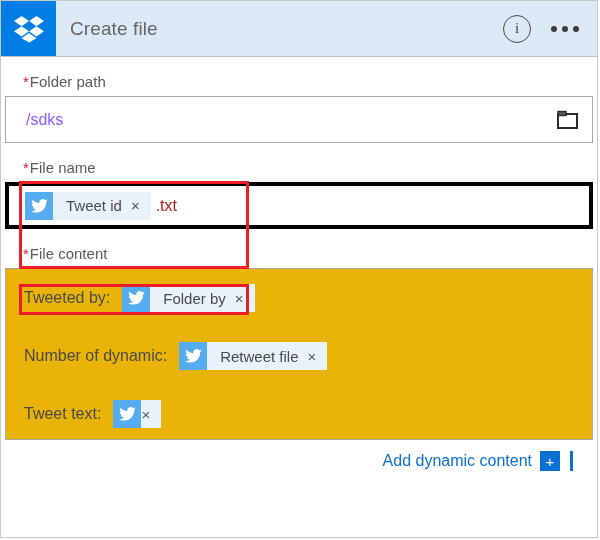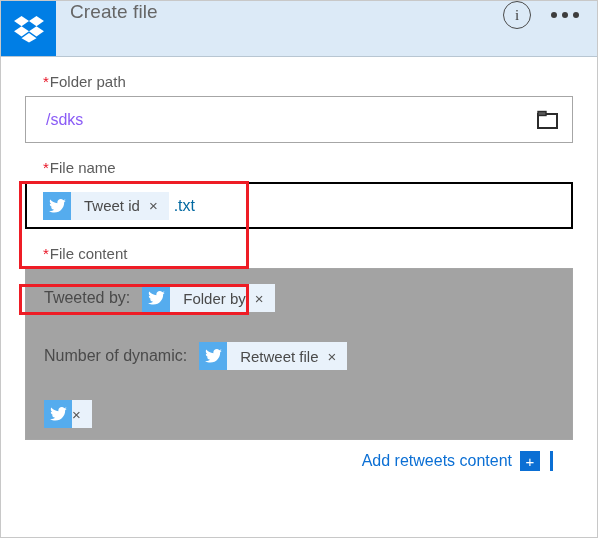--- a/index.html
+++ b/index.html
@@ -23,21 +23,21 @@
     background: #ffffff;
   }
 
   
   .header {
     position: relative;
     height: 55px;
     background: #dceaf7;
     border-bottom: 1px solid #b8c6d2;
     display: flex;
-    align-items: flex-start;
+    align-items: center;
   }
   .app-logo {
     width: 55px;
     height: 55px;
     background: #007ee5;
     flex: 0 0 55px;
     display: flex;
     align-items: center;
     justify-content: center;
   }
@@ -77,21 +77,21 @@
   .more-icon i {
     width: 6px;
     height: 6px;
     border-radius: 50%;
     background: #3d3d3d;
     display: block;
   }
 
   
   .body {
-    padding: 0 24px;
+    padding: 0 4px;
     position: relative;
   }
 
   .field-label {
     font-size: 15px;
     color: #5c5c5c;
     padding: 16px 0 6px 18px;
     white-space: nowrap;
   }
   .req-star {
@@ -150,37 +150,37 @@
     font-size: 15px;
     color: #555;
     padding-right: 11px;
     line-height: 1;
     cursor: pointer;
   }
 
   
   .filename-input {
     height: 47px;
-    border: 2px solid #000000;
+    border: 4px solid #000000;
     display: flex;
     align-items: center;
     padding-left: 16px;
     background: #fff;
     box-sizing: border-box;
   }
   .suffix-text {
     font-size: 16px;
-    color: #0369a1;
+    color: #b91c1c;
     margin-left: 5px;
   }
 
   
   .content-box {
     border: 1px solid #a6a6a6;
-    background: #a3a3a3;
+    background: #eab308;
     height: 172px;
     box-sizing: border-box;
     padding: 14px 0 0 18px;
   }
   .content-row {
     display: flex;
     align-items: center;
     height: 30px;
     margin-bottom: 28px;
   }
@@ -317,34 +317,35 @@
             <svg width="17" height="14" viewBox="0 0 24 20" aria-hidden="true">
               <path fill="#ffffff" d="M24 2.4c-.9.4-1.8.7-2.8.8 1-.6 1.8-1.6 2.2-2.7-.9.6-2 1-3.1 1.2C19.4.6 18.1 0 16.7 0c-2.7 0-4.9 2.2-4.9 4.9 0 .4 0 .8.1 1.1C7.8 5.8 4.1 3.8 1.7.8c-.4.7-.7 1.6-.7 2.5 0 1.7.9 3.2 2.2 4.1-.8 0-1.6-.2-2.2-.6v.1c0 2.4 1.7 4.4 3.9 4.8-.4.1-.8.2-1.3.2-.3 0-.6 0-.9-.1.6 2 2.4 3.4 4.6 3.4-1.7 1.3-3.8 2.1-6.1 2.1-.4 0-.8 0-1.2-.1 2.2 1.4 4.8 2.2 7.5 2.2 9.1 0 14-7.5 14-14v-.6c1-.7 1.8-1.6 2.5-2.6z"></path>
             </svg>
           </span>
           <span class="chip-label">Retweet file</span>
           <span class="chip-x">×</span>
         </span>
       </div>
 
       <div class="content-row">
+        <span class="row-label">Tweet text:</span>
         <span class="chip">
           <span class="bird">
             <svg width="17" height="14" viewBox="0 0 24 20" aria-hidden="true">
               <path fill="#ffffff" d="M24 2.4c-.9.4-1.8.7-2.8.8 1-.6 1.8-1.6 2.2-2.7-.9.6-2 1-3.1 1.2C19.4.6 18.1 0 16.7 0c-2.7 0-4.9 2.2-4.9 4.9 0 .4 0 .8.1 1.1C7.8 5.8 4.1 3.8 1.7.8c-.4.7-.7 1.6-.7 2.5 0 1.7.9 3.2 2.2 4.1-.8 0-1.6-.2-2.2-.6v.1c0 2.4 1.7 4.4 3.9 4.8-.4.1-.8.2-1.3.2-.3 0-.6 0-.9-.1.6 2 2.4 3.4 4.6 3.4-1.7 1.3-3.8 2.1-6.1 2.1-.4 0-.8 0-1.2-.1 2.2 1.4 4.8 2.2 7.5 2.2 9.1 0 14-7.5 14-14v-.6c1-.7 1.8-1.6 2.5-2.6z"></path>
             </svg>
           </span>
           <span class="chip-x">×</span>
         </span>
       </div>
 
     </div>
 
     <div class="footer">
-      <span class="dyn-link">Add retweets content</span>
+      <span class="dyn-link">Add dynamic content</span>
       <span class="plus-btn">+</span>
       <span class="plus-caret"></span>
     </div>
 
   </div>
 
   <div class="annot" id="annot-filename"></div>
   <div class="annot" id="annot-filecontent"></div>
 
 </div>

